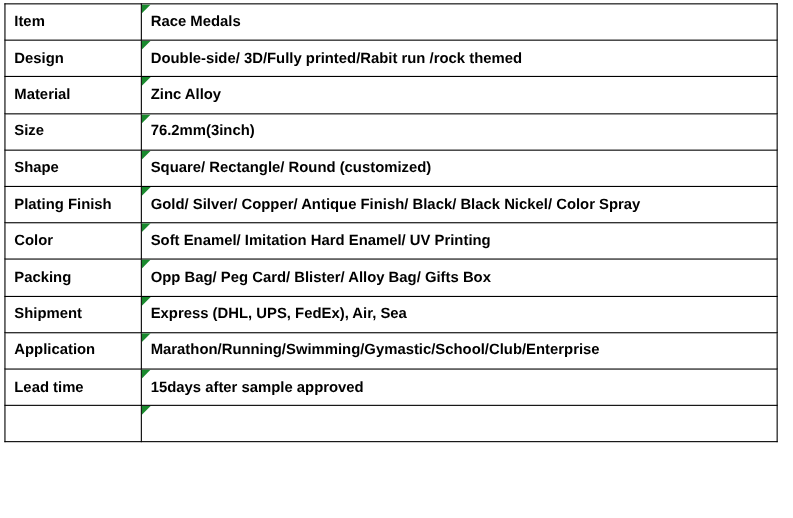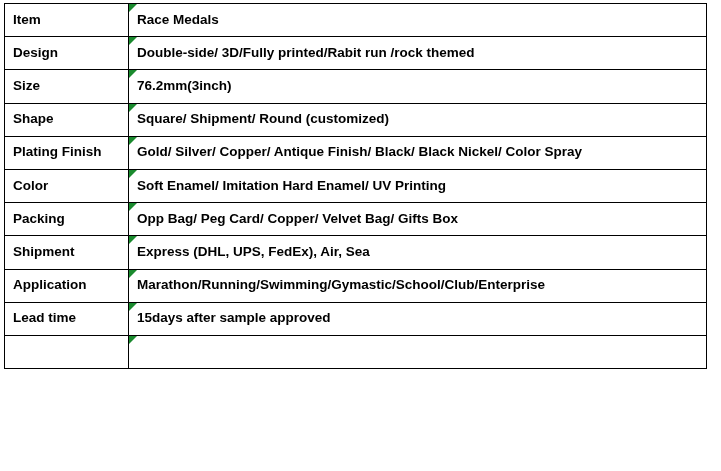--- a/index.html
+++ b/index.html
@@ -64,38 +64,42 @@
   <tbody>
     <tr>
       <td class="label-cell"><span class="cell-text">Item</span></td>
       <td class="value-cell"><span class="corner-marker"></span><span class="cell-text">Race Medals</span></td>
     </tr>
     <tr>
       <td class="label-cell"><span class="cell-text">Design</span></td>
       <td class="value-cell"><span class="corner-marker"></span><span class="cell-text">Double-side/ 3D/Fully printed/Rabit run /rock themed</span></td>
     </tr>
     <tr>
+      <td class="label-cell"><span class="cell-text">Material</span></td>
+      <td class="value-cell"><span class="corner-marker"></span><span class="cell-text">Zinc Alloy</span></td>
+    </tr>
+    <tr>
       <td class="label-cell"><span class="cell-text">Size</span></td>
       <td class="value-cell"><span class="corner-marker"></span><span class="cell-text">76.2mm(3inch)</span></td>
     </tr>
     <tr>
       <td class="label-cell"><span class="cell-text">Shape</span></td>
-      <td class="value-cell"><span class="corner-marker"></span><span class="cell-text">Square/ Shipment/ Round (customized)</span></td>
+      <td class="value-cell"><span class="corner-marker"></span><span class="cell-text">Square/ Rectangle/ Round (customized)</span></td>
     </tr>
     <tr>
       <td class="label-cell"><span class="cell-text">Plating Finish</span></td>
       <td class="value-cell"><span class="corner-marker"></span><span class="cell-text">Gold/ Silver/ Copper/ Antique Finish/ Black/ Black Nickel/ Color Spray</span></td>
     </tr>
     <tr>
       <td class="label-cell"><span class="cell-text">Color</span></td>
       <td class="value-cell"><span class="corner-marker"></span><span class="cell-text">Soft Enamel/ Imitation Hard Enamel/ UV Printing</span></td>
     </tr>
     <tr>
       <td class="label-cell"><span class="cell-text">Packing</span></td>
-      <td class="value-cell"><span class="corner-marker"></span><span class="cell-text">Opp Bag/ Peg Card/ Copper/ Velvet Bag/ Gifts Box</span></td>
+      <td class="value-cell"><span class="corner-marker"></span><span class="cell-text">Opp Bag/ Peg Card/ Blister/ Alloy Bag/ Gifts Box</span></td>
     </tr>
     <tr>
       <td class="label-cell"><span class="cell-text">Shipment</span></td>
       <td class="value-cell"><span class="corner-marker"></span><span class="cell-text">Express (DHL, UPS, FedEx), Air, Sea</span></td>
     </tr>
     <tr>
       <td class="label-cell"><span class="cell-text">Application</span></td>
       <td class="value-cell"><span class="corner-marker"></span><span class="cell-text">Marathon/Running/Swimming/Gymastic/School/Club/Enterprise</span></td>
     </tr>
     <tr>

